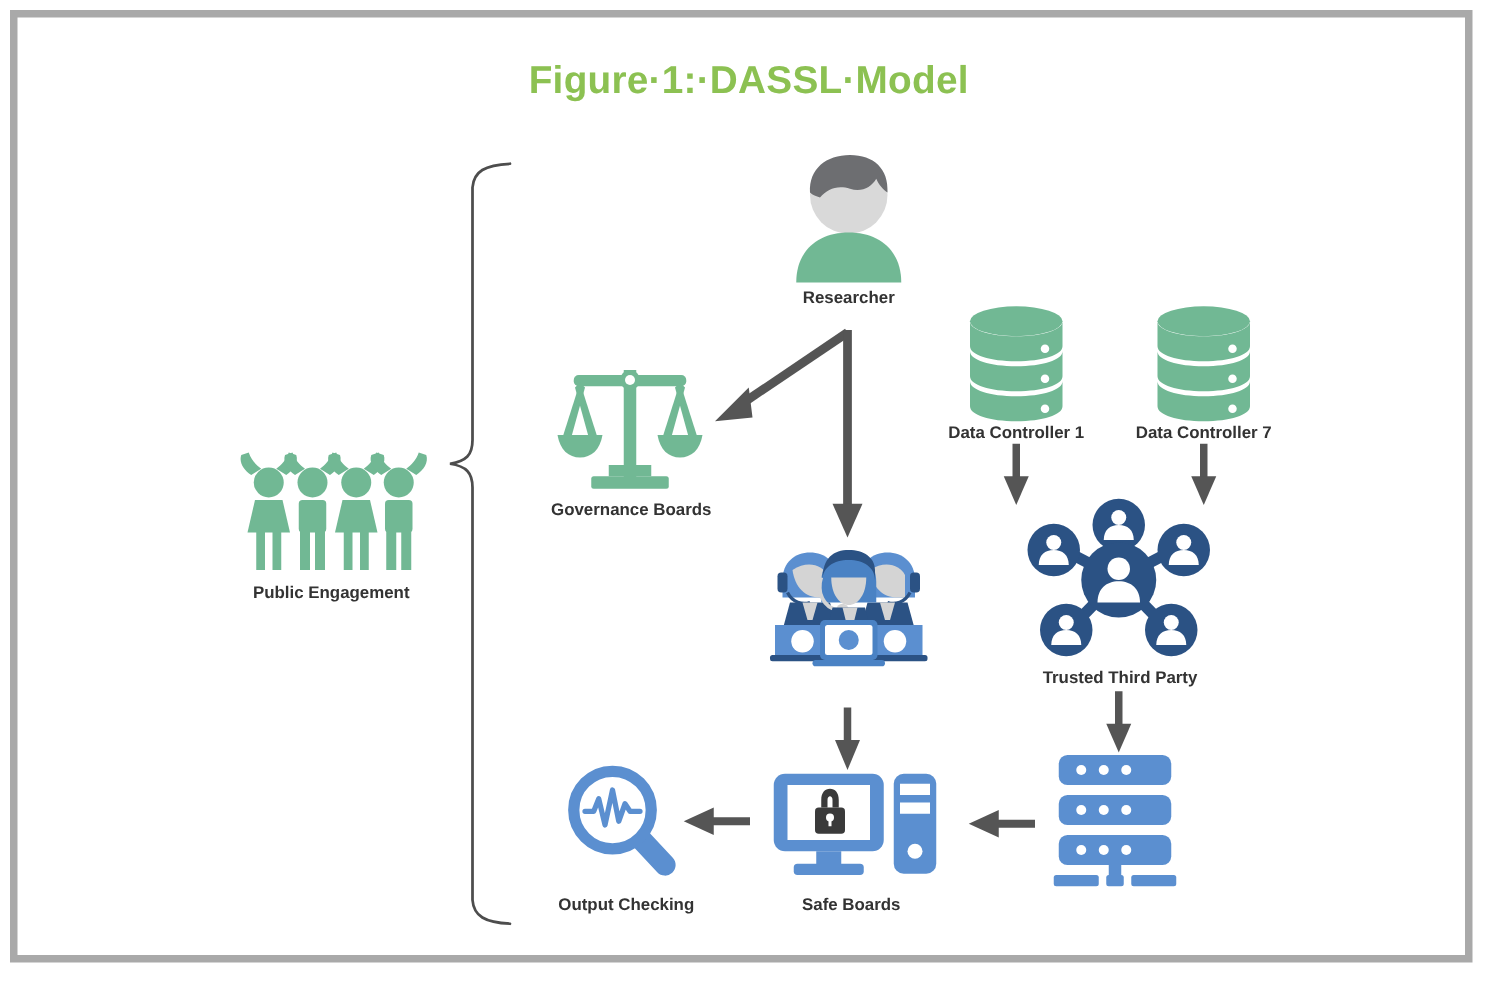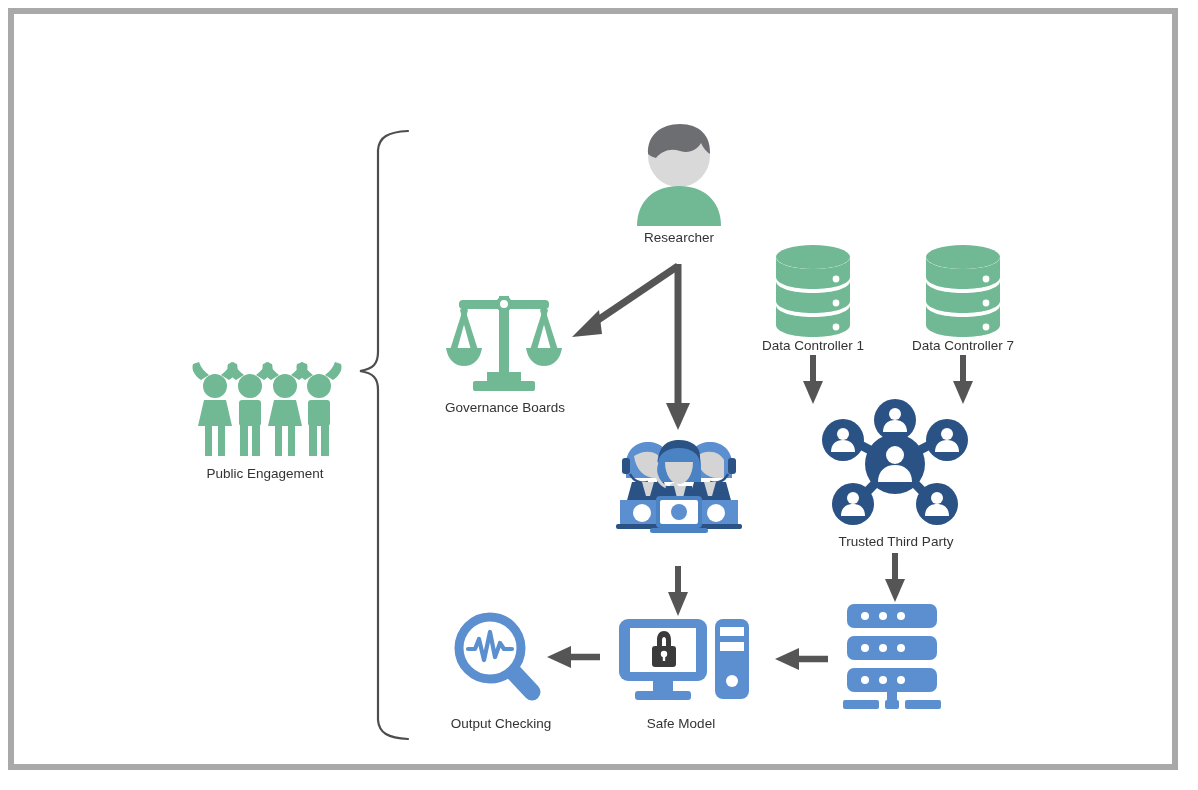--- a/index.html
+++ b/index.html
@@ -4,31 +4,32 @@
 <style>
   html,body{margin:0;padding:0;background:#fff;}
   body{width:1198px;height:790px;font-family:"Liberation Sans",sans-serif;overflow:hidden;}
   #canvas{position:relative;width:1198px;height:790px;background:#ffffff;}
   #frame{position:absolute;left:8px;top:8px;width:1170px;height:762px;
          border:6px solid #a9a9a9;box-sizing:border-box;background:#fff;}
   #title{position:absolute;left:0;top:46px;width:1198px;text-align:center;
          font-size:31px;font-weight:bold;color:#8cc152;letter-spacing:.2px;
          font-family:"Liberation Sans",sans-serif;}
   .node{position:absolute;}
-  .lbl{position:absolute;text-align:center;font-size:13.5px;font-weight:normal;
+  .lbl{position:absolute;text-align:center;font-size:13.5px;font-weight:bold;
        color:#333333;line-height:15.5px;font-family:"Liberation Sans",sans-serif;
        white-space:pre-line;}
   svg{display:block;overflow:visible;}
 </style>
 </head>
 <body>
 
 <div id="canvas">
   <div id="frame"></div>
 
+  <div id="title">Figure·1:·DASSL·Model</div>
 
   <svg style="position:absolute;left:0;top:0;width:1198px;height:790px;">
     <defs>
       <marker id="ah" markerWidth="6" markerHeight="6" refX="2.6" refY="3" orient="auto">
         <path d="M0,0 L6,3 L0,6 Z" fill="#555555"></path>
       </marker>
     </defs>
 
     <g>
       <path d="M408,131 C388,132 379,137 378,150 L378,352 C378,364 373,369 360,371
@@ -297,21 +298,21 @@
                C51,25 50,24 49,24 C48,24 47,25 47,27 L47,33 Z" fill="#3a3a3a"></path>
       <circle cx="49" cy="41" r="3.2" fill="#ffffff"></circle>
       <rect x="47.8" y="41" width="2.4" height="7" fill="#ffffff"></rect>
 
       <rect x="100" y="6" width="34" height="80" rx="8" fill="#5b8fd0"></rect>
       <rect x="105" y="14" width="24" height="9" fill="#ffffff"></rect>
       <rect x="105" y="29" width="24" height="9" fill="#ffffff"></rect>
       <circle cx="117" cy="68" r="6" fill="#ffffff"></circle>
     </svg>
   </div>
-  <div class="lbl" style="left:610px;top:716px;width:142px;">Safe Model</div>
+  <div class="lbl" style="left:610px;top:716px;width:142px;">Safe Boards</div>
 
   <div class="node" style="left:452px;top:610px;">
     <svg width="96" height="96" viewBox="0 0 96 96">
       <line x1="52" y1="52" x2="80" y2="82" stroke="#5b8fd0" stroke-width="17" stroke-linecap="round"></line>
       <circle cx="38" cy="38" r="31" fill="#ffffff" stroke="#5b8fd0" stroke-width="9"></circle>
       <path d="M16,39 L23,39 L27,29 L32,50 L38,22 L43,47 L48,33 L52,39 L60,39" fill="none" stroke="#5b8fd0" stroke-width="4.2" stroke-linejoin="round" stroke-linecap="round"></path>
     </svg>
   </div>
   <div class="lbl" style="left:430px;top:716px;width:142px;">Output Checking</div>
 

